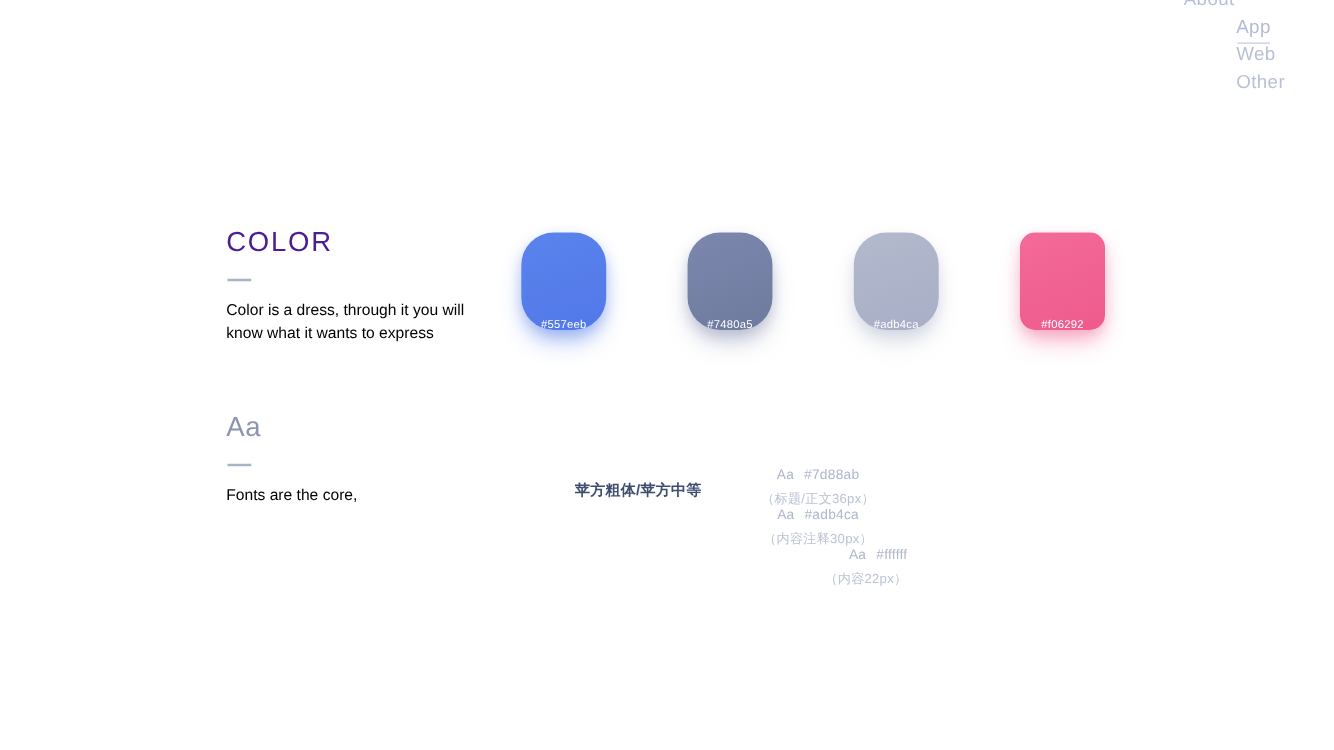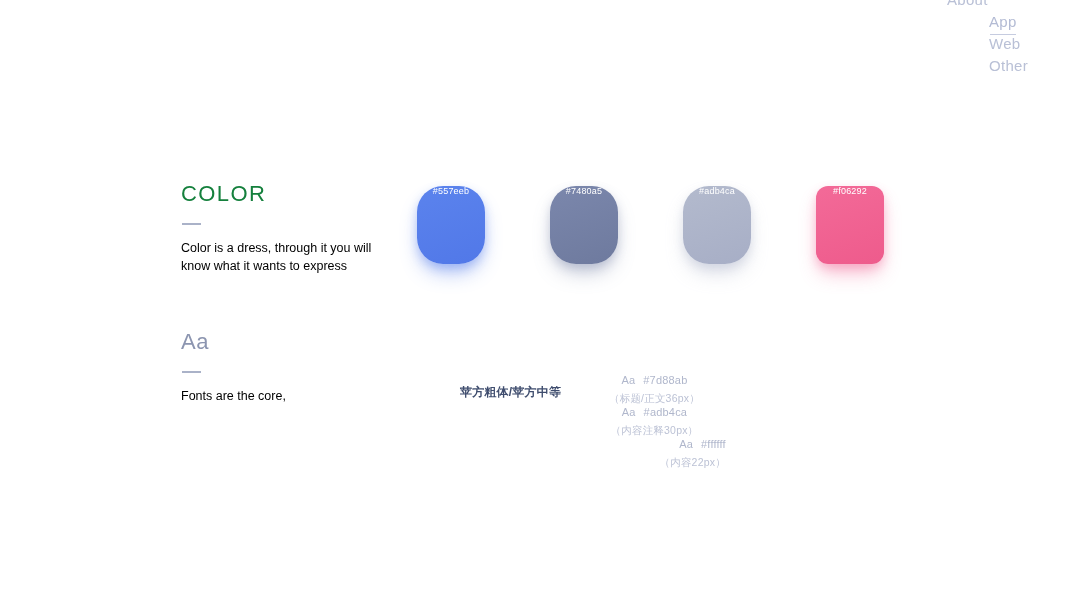--- a/index.html
+++ b/index.html
@@ -50,21 +50,21 @@
     background: #c6cce0;
   }
 
   
   .section { position: absolute; }
 
   .sec-title {
     font-size: 22px;
     font-weight: 400;
     letter-spacing: 1.4px;
-    color: #15803d;
+    color: #4c1d95;
     white-space: nowrap;
   }
   .sec-title.light {
     color: #8c95b0;
     letter-spacing: 0.6px;
   }
   .sec-rule {
     width: 19px;
     height: 2px;
     background: #aab2c8;
@@ -83,21 +83,21 @@
     position: absolute;
     top: 186px;
     left: 417px;
     display: flex;
   }
   .swatch {
     width: 68px;
     height: 78px;
     border-radius: 26px;
     display: flex;
-    align-items: flex-start;
+    align-items: flex-end;
     justify-content: center;
     margin-right: 65px;
     cursor: pointer;
     position: relative;
   }
   .swatch:last-child { margin-right: 0; }
   .swatch-label {
     font-size: 9px;
     font-weight: 400;
     color: #ffffff;

